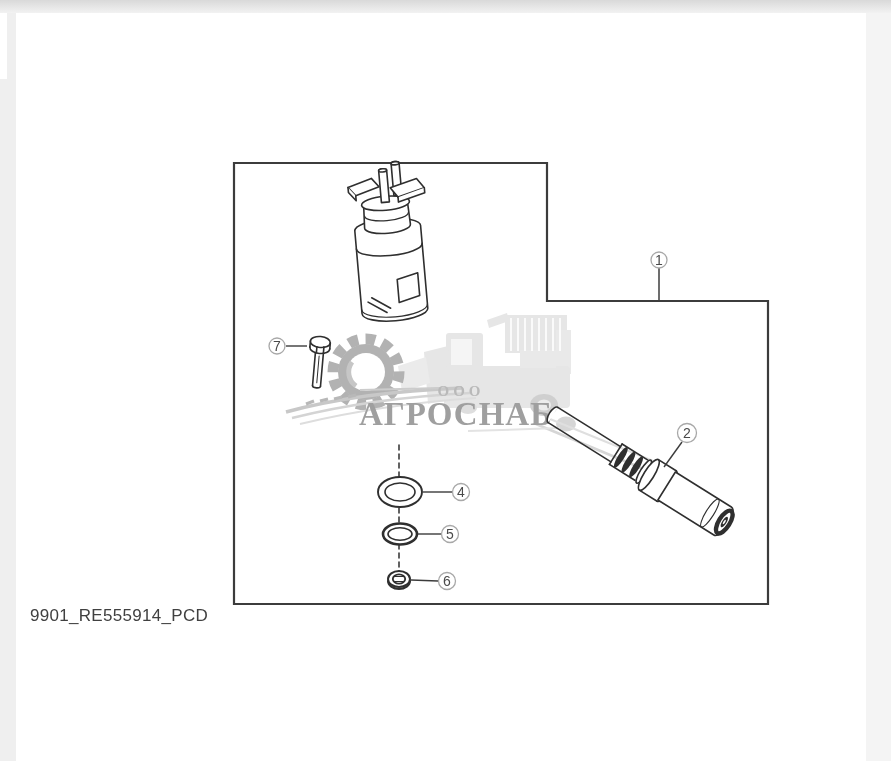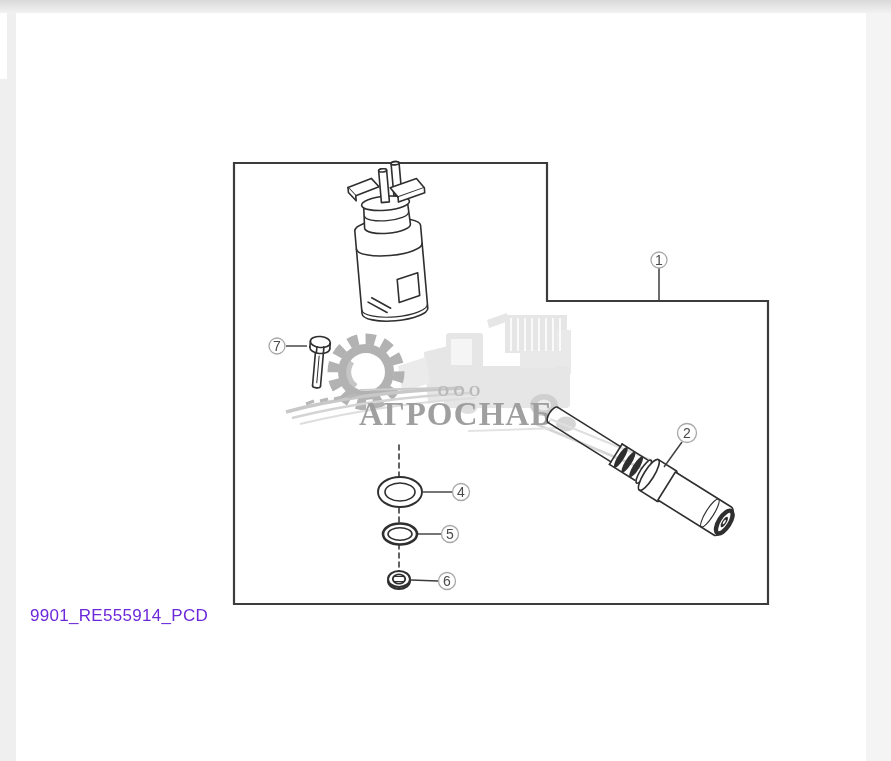--- a/index.html
+++ b/index.html
@@ -12,21 +12,21 @@
     position:absolute;left:0;top:0;width:891px;height:13px;
     background:linear-gradient(#d9d9d9,#f2f2f2);
   }
   .left-gutter{position:absolute;left:0;top:13px;width:16px;height:748px;background:#efefef;}
   .left-notch{position:absolute;left:0;top:13px;width:7px;height:66px;background:#ffffff;}
   .right-gutter{position:absolute;left:866px;top:13px;width:25px;height:748px;background:#f4f4f4;}
   .page{position:absolute;left:16px;top:13px;width:850px;height:748px;background:#ffffff;}
   .diagram-svg{position:absolute;left:0;top:0;width:891px;height:761px;}
   .caption{
     position:absolute;left:30px;top:606px;
-    font-size:17px;letter-spacing:.3px;color:#6d28d9;
+    font-size:17px;letter-spacing:.3px;color:#404040;
   }
   .wm-ooo{
     font-family:"Liberation Serif", serif;
     font-size:15px;letter-spacing:4px;font-weight:bold;
   }
   .wm-name{
     font-family:"Liberation Serif", serif;
     font-size:33px;letter-spacing:1px;font-weight:bold;
   }
   .callout-num{

